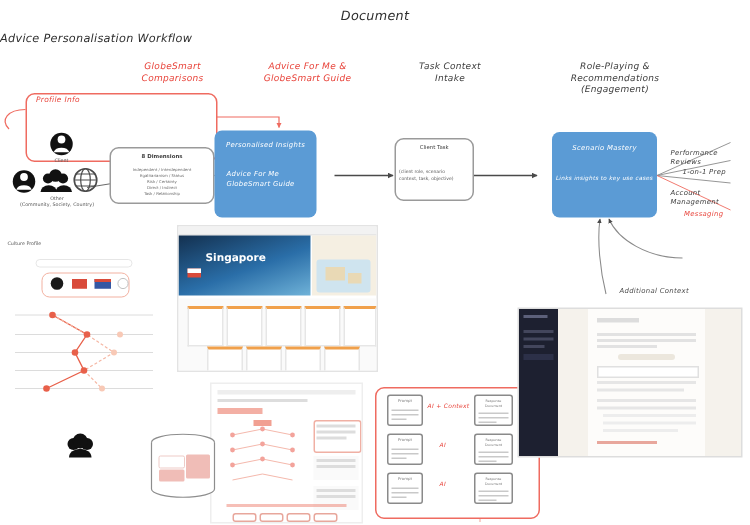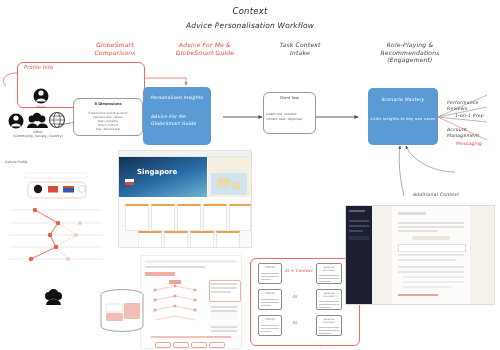--- a/index.html
+++ b/index.html
@@ -9,21 +9,21 @@
     -webkit-font-smoothing:antialiased;
   }
   #canvas{position:relative;width:500px;height:350px;background:#fff;}
   .hand{font-family:"DejaVu Sans", sans-serif;font-style:italic;letter-spacing:.2px;}
   .t{position:absolute;white-space:pre-line;line-height:1.25;}
   .red{color:#e8453c;}
   .dark{color:#3d3d3d;}
 
   
   #title{left:0;right:0;top:6px;font-size:8.5px;color:#2e2e2e;text-align:center;}
-  #subtitle{left:0;right:0;top:21px;font-size:7.5px;color:#2e2e2e;text-align:center;}
+  #subtitle{left:0;right:0;top:21px;font-size:7.5px;color:#2e2e2e;}
 
   
   .colhead{font-size:6px;text-align:center;}
 
   
   .box{position:absolute;box-sizing:border-box;}
   .roundbox{border:1px solid #9a9a9a;border-radius:6px;background:#fff;}
   .redbox{border:1px solid #ef6b60;border-radius:6px;background:#fff;}
   .bluebox{background:#5b9bd5;border-radius:5px;}
   .bluebox .bt{position:absolute;left:0;right:0;text-align:center;color:#fff;font-size:4.6px;}
@@ -38,21 +38,21 @@
 
   .docicon{position:absolute;border:1px solid #8a8a8a;border-radius:2px;background:#fff;}
   .docicon .ln{position:absolute;left:2px;right:2px;height:1px;background:#c9c9c9;}
   .docicon .lb{position:absolute;left:2px;right:2px;top:2px;font-size:2.6px;color:#777;text-align:center;}
 </style>
 </head>
 <body>
 
 <div id="canvas">
 
-  <div class="t hand" id="title">Context</div>
+  <div class="t hand" id="title">Document</div>
   <div class="t hand" id="subtitle">Advice Personalisation Workflow</div>
 
   <div class="t hand colhead red" style="left:60px;top:41px;width:110px;">GlobeSmart
 Comparisons</div>
   <div class="t hand colhead red" style="left:140px;top:41px;width:130px;">Advice For Me &amp;
 GlobeSmart Guide</div>
   <div class="t hand colhead dark" style="left:235px;top:41px;width:130px;">Task Context
 Intake</div>
   <div class="t hand colhead dark" style="left:355px;top:41px;width:110px;">Role-Playing &amp;
 Recommendations

